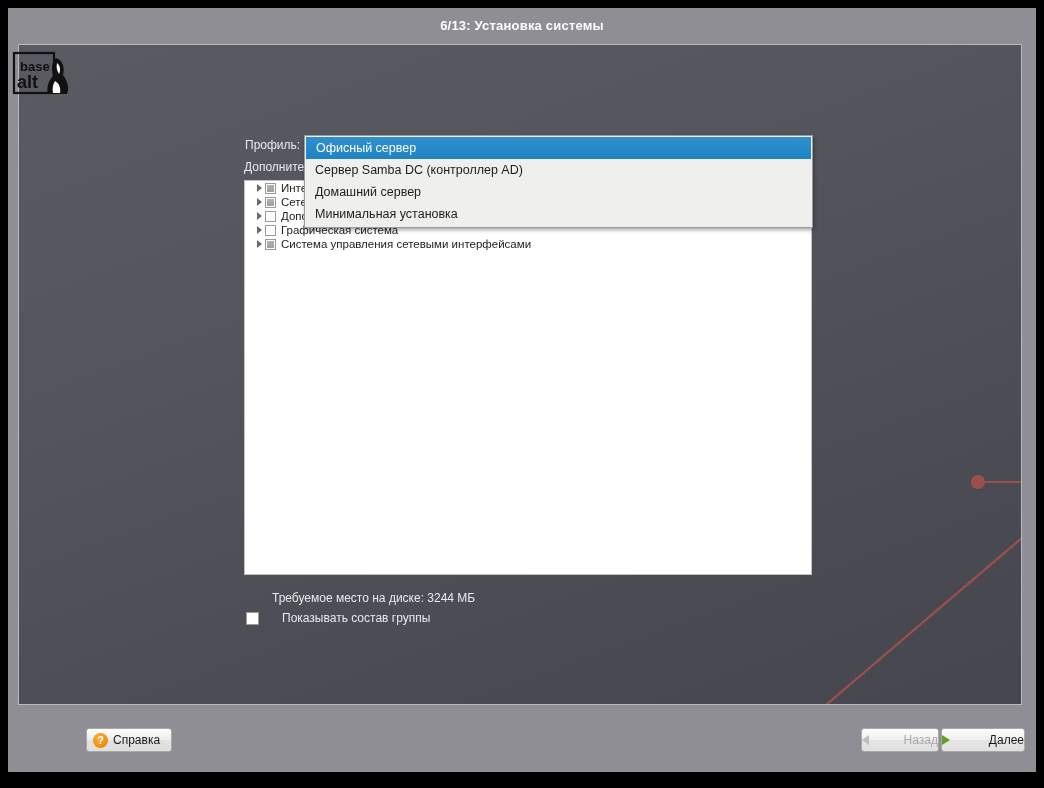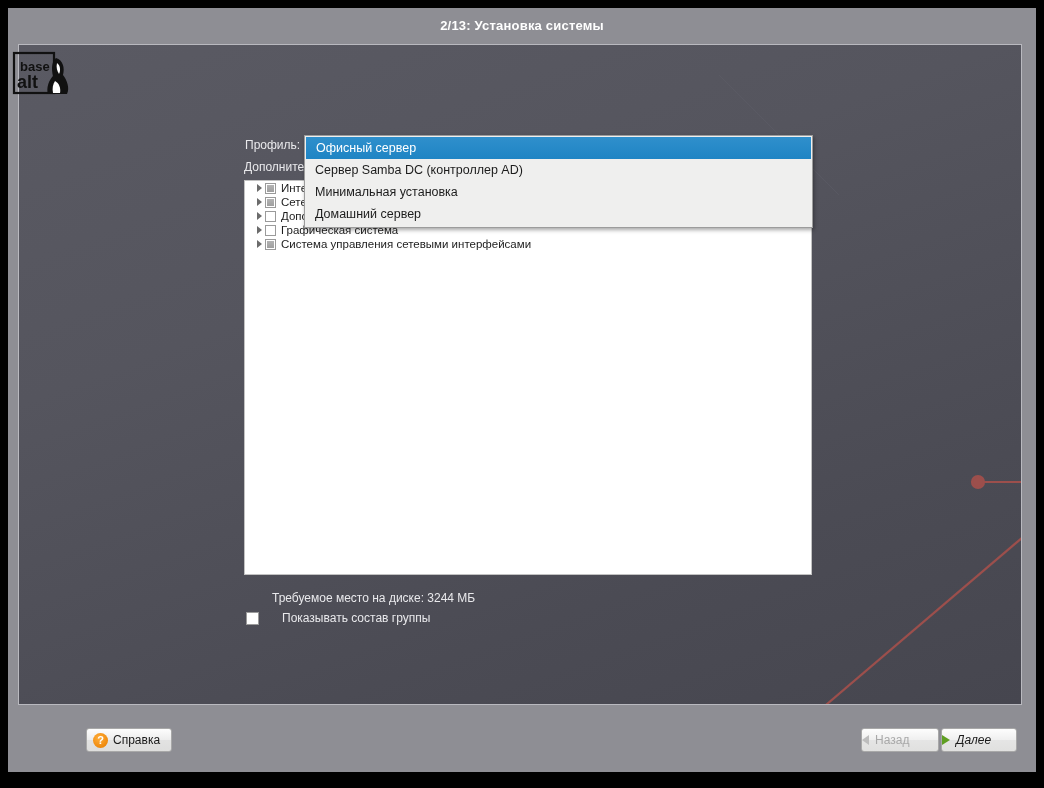--- a/index.html
+++ b/index.html
@@ -116,32 +116,32 @@
   
   .nav-button {
     position: absolute;
     height: 24px;
     background: linear-gradient(180deg, #fdfdfd 0%, #efefef 50%, #e5e5e5 51%, #e0e0df 100%);
     border: 1px solid #a8a8a8;
     border-radius: 3px;
     box-sizing: border-box;
     display: flex;
     align-items: center;
-    justify-content: flex-start;
+    justify-content: space-between;
     gap: 6px;
     cursor: pointer;
     font-size: 12px;
     color: #1a1a1a;
   }
   #back-button {
     left: 861px; top: 728px; width: 78px;
     color: #a9a9a9;
   }
   #next-button {
-    left: 941px; top: 728px; width: 76px; font-style: italic;
+    left: 941px; top: 728px; width: 84px;
   }
   .arrow-left {
     width: 0; height: 0;
     border-top: 5px solid transparent;
     border-bottom: 5px solid transparent;
     border-right: 7px solid #bdbdbd;
   }
   .arrow-right {
     width: 0; height: 0;
     border-top: 5px solid transparent;
@@ -266,21 +266,21 @@
     color: #ffffff;
     margin: 0 1px;
   }
 </style>
 </head>
 <body>
 
 <div id="window">
 
   <div id="titlebar">
-    <div id="title-text">2/13: Установка системы</div>
+    <div id="title-text">6/13: Установка системы</div>
   </div>
 
   <div id="wizard-body">
 
     <div id="page-panel">
 
       <svg class="deco" width="1004" height="661" viewBox="0 0 1004 661" style="left:0; top:0;">
         <g stroke="#9c4f4c" stroke-width="2.2" fill="#9c4f4c">
           <line x1="960" y1="437" x2="1004" y2="437"></line>
           <circle cx="959" cy="437" r="6"></circle>
@@ -346,22 +346,22 @@
         <div id="disk-space">Требуемое место на диске: 3244 МБ</div>
 
         <div id="show-contents">
           <span class="box"></span>
           <span id="show-contents-label">Показывать состав группы</span>
         </div>
 
         <div id="profile-dropdown">
           <div class="dd-item selected">Офисный сервер</div>
           <div class="dd-item">Сервер Samba DC (контроллер AD)</div>
+          <div class="dd-item">Домашний сервер</div>
           <div class="dd-item">Минимальная установка</div>
-          <div class="dd-item">Домашний сервер</div>
         </div>
 
       </div>
     </div>
 
     <div id="bottom-bar">
       <svg class="deco" width="1028" height="67" viewBox="0 0 1028 67" style="left:0; top:0;">
         <g stroke="#9c4f4c" stroke-width="2.2" fill="#9c4f4c">
           <path d="M1010 0 L752 38 L752 38" fill="none" opacity="0"></path>
           <line x1="760" y1="38" x2="1028" y2="-190" opacity="0"></line>

